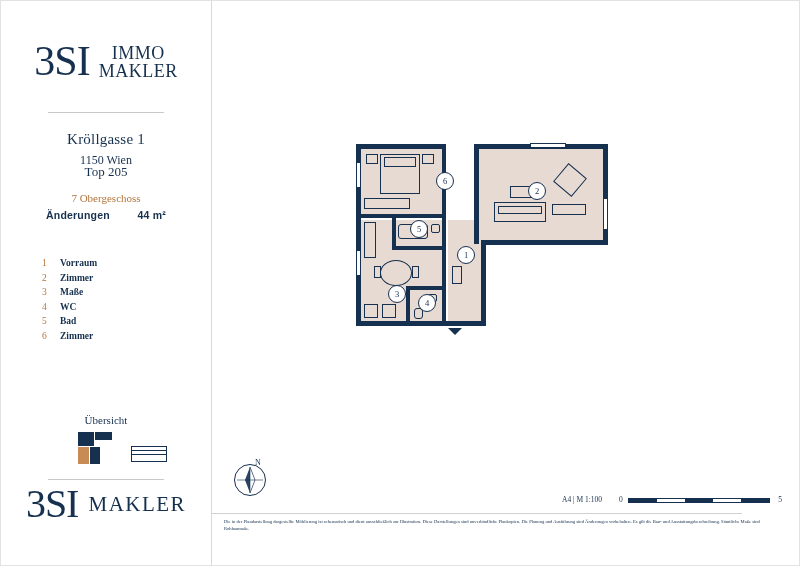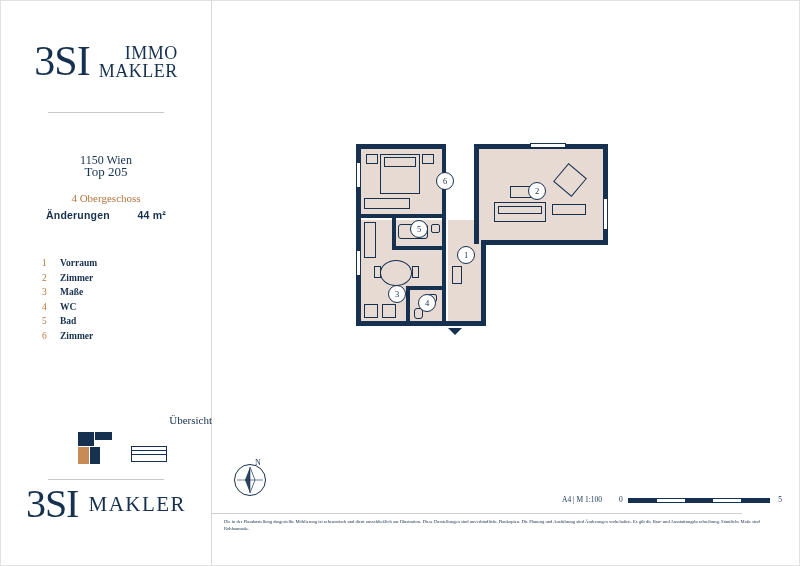--- a/index.html
+++ b/index.html
@@ -43,21 +43,21 @@
   .logo-3si {
     font-family: "Liberation Serif", serif;
     font-size: 42px;
     letter-spacing: -1px;
     color: #16304f;
     line-height: 0.95;
     font-weight: 400;
   }
   .logo-words {
     margin-left: 9px;
-    text-align: right;
+    text-align: center;
     line-height: 1.0;
   }
   .logo-words .w1,
   .logo-words .w2 {
     font-family: "Liberation Serif", serif;
     font-size: 18px;
     letter-spacing: 0.5px;
     color: #16304f;
     display: block;
   }
@@ -129,21 +129,21 @@
   .room-label {
     color: #16304f;
     font-weight: bold;
   }
 
   .uebersicht-title {
     position: absolute;
     left: 0;
     top: 414px;
     width: 212px;
-    text-align: right;
+    text-align: center;
     font-size: 11px;
     color: #16304f;
   }
   .mini-plans {
     position: absolute;
     left: 0;
     top: 432px;
     width: 212px;
     height: 40px;
   }
@@ -352,23 +352,24 @@
         <span class="logo-3si">3SI</span>
         <span class="logo-words">
           <span class="w1">IMMO</span>
           <span class="w2">MAKLER</span>
         </span>
       </div>
     </div>
 
     <div class="sidebar-rule rule-1"></div>
 
+    <div class="addr addr-street">Kröllgasse 1</div>
     <div class="addr addr-city">1150 Wien</div>
     <div class="addr addr-top">Top 205</div>
-    <div class="addr addr-floor">4 Obergeschoss</div>
+    <div class="addr addr-floor">7 Obergeschoss</div>
 
     <div class="area-row">
       <span class="lbl">Änderungen</span>
       <span class="val">44 m²</span>
     </div>
 
     <div class="rooms">
       <div class="room-item">
         <span class="room-num">1</span>
         <span class="room-label">Vorraum</span>

